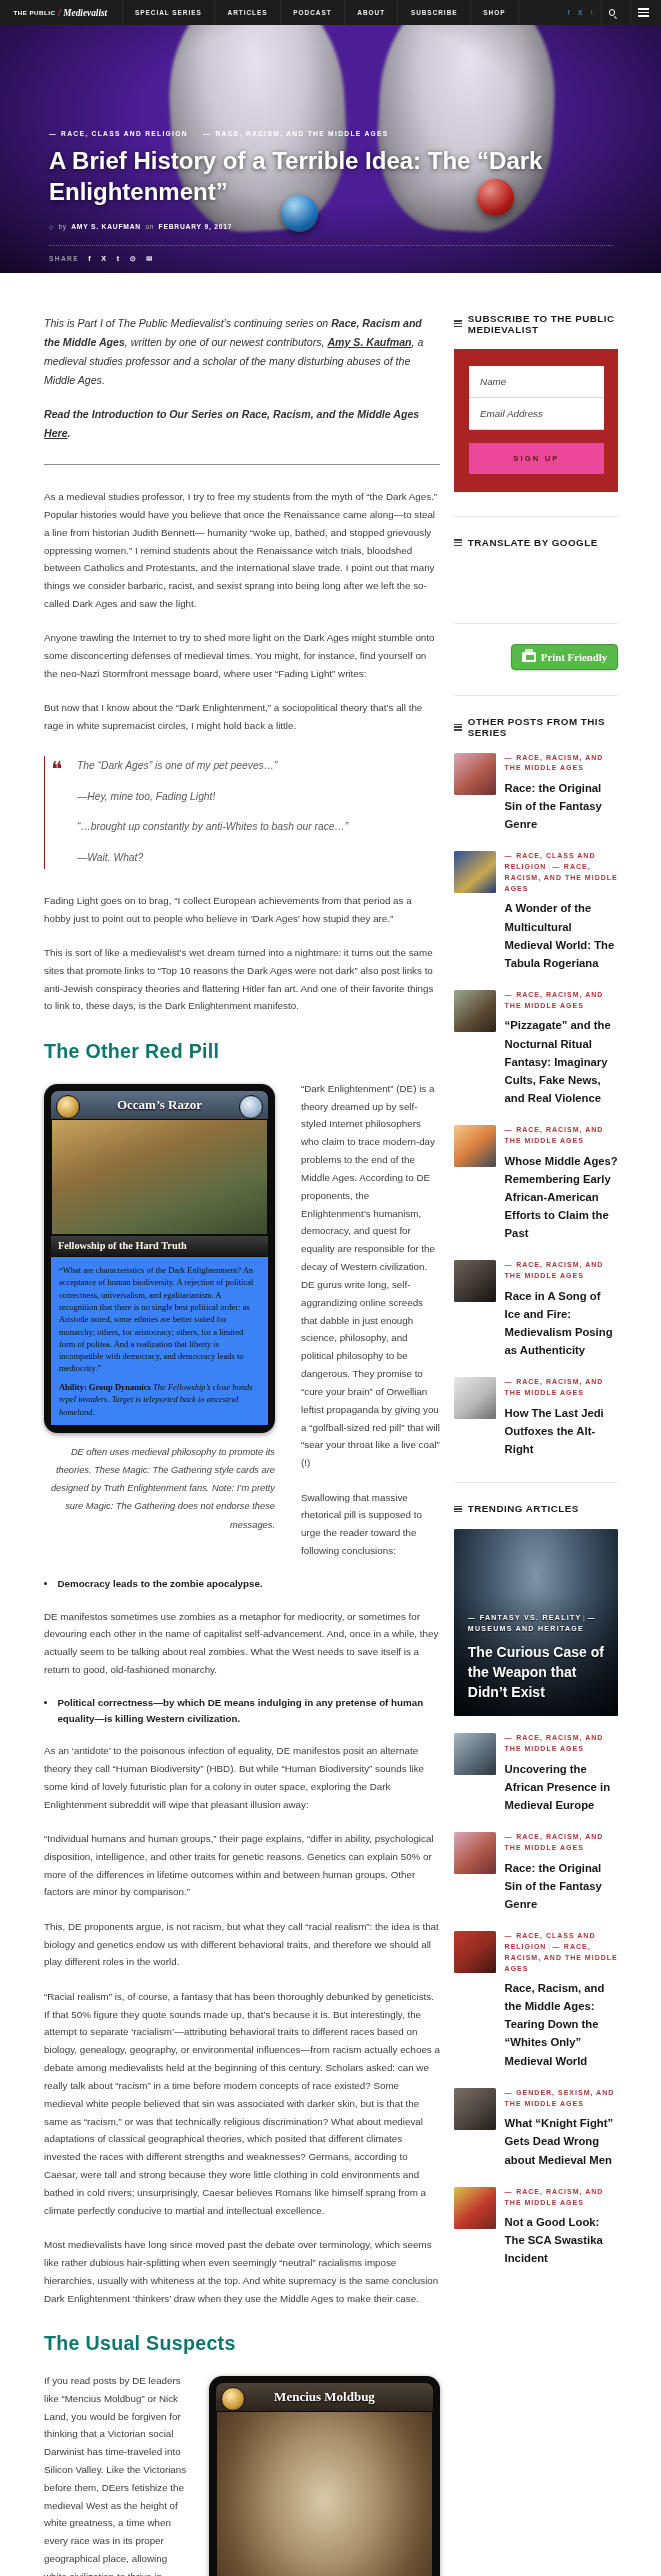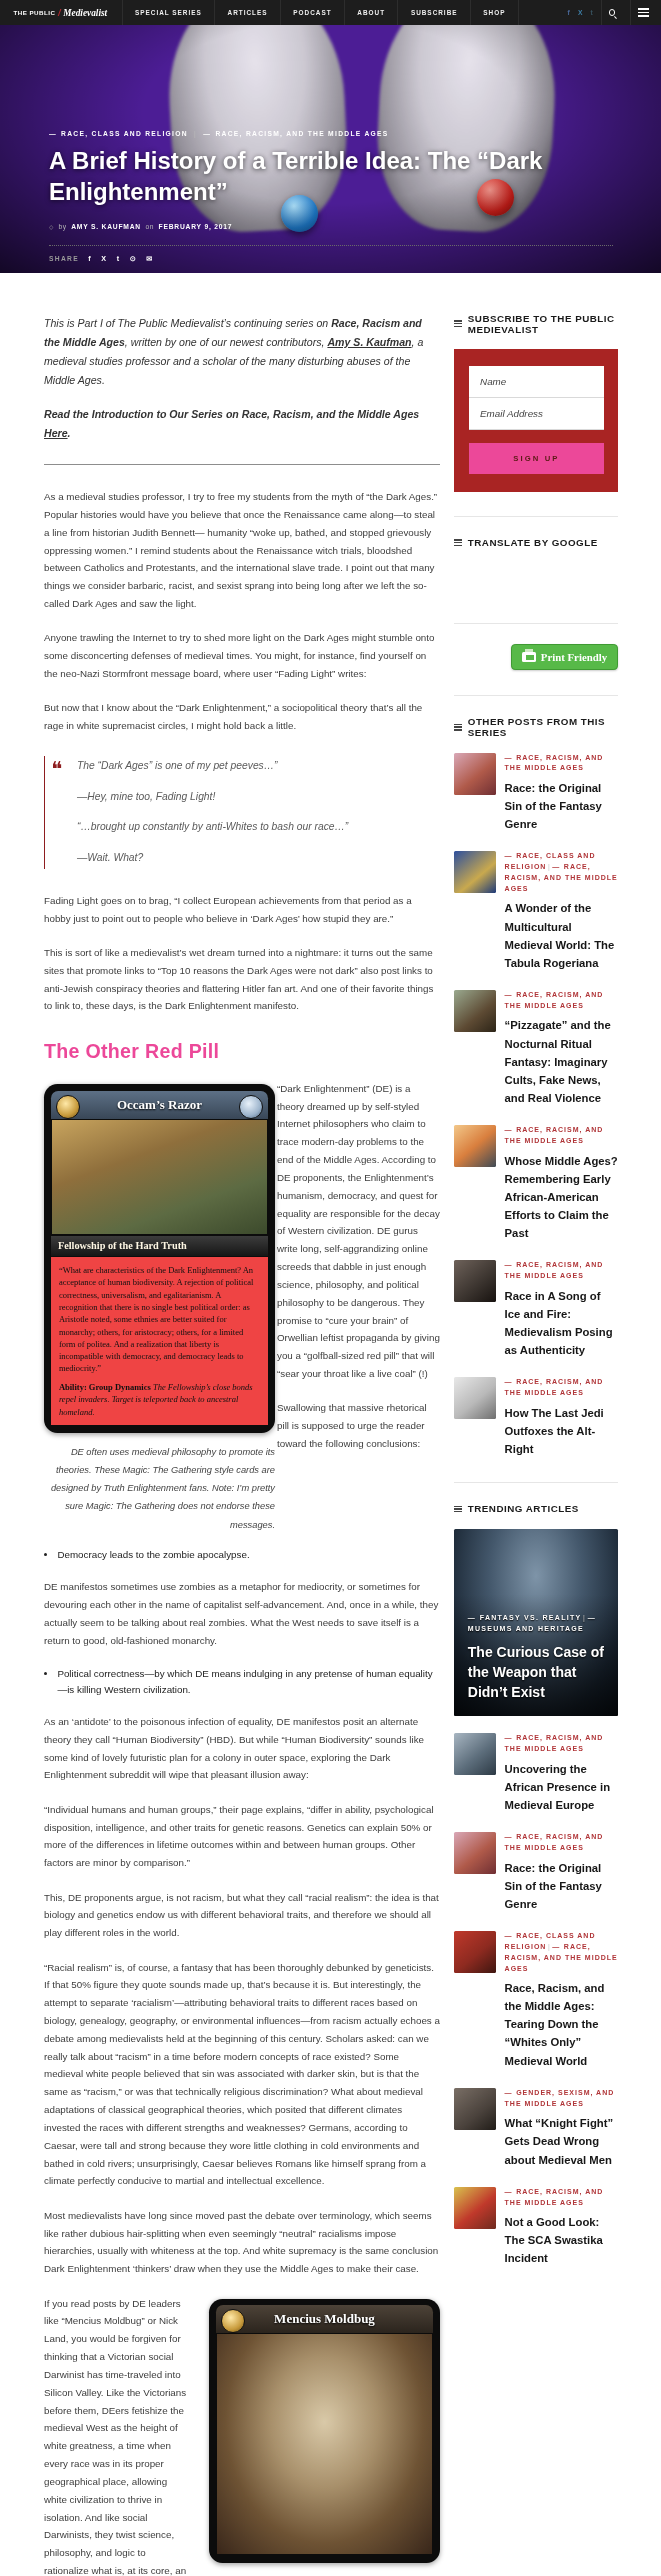--- a/index.html
+++ b/index.html
@@ -52,41 +52,41 @@
   .intro{font-style:italic;font-size:10.6px;line-height:1.8;color:#333}
   .intro .b{font-weight:700}
   .intro .lnk{font-weight:700;text-decoration:underline;cursor:pointer}
   .read-line{margin-top:15.5px;font-weight:700}
   .rule{border:none;border-top:0.5px solid #8d8d8d;margin:20.6px 0 23px}
   p.body{font-size:9.8px;line-height:1.82;margin:0 0 16.5px}
   .bq{position:relative;border-left:1.5px solid #8e1d1f;margin:20.6px 0 23px;padding:2.1px 5.2px 2.1px 32px;color:#5a5a5a;font-style:italic;font-size:10.3px;line-height:1.6}
   .bq-mark{position:absolute;left:6.2px;top:-3.1px;font-size:20.6px;color:#8e1d1f;font-style:normal}
   .bq p{margin:0 0 14.4px}
   .bq p:last-child{margin-bottom:0}
-  h2.section{clear:both;font-size:19.6px;font-weight:800;color:#ec4899;margin:25px 0 16.5px;letter-spacing:0.3px}
+  h2.section{clear:both;font-size:19.6px;font-weight:800;color:#0f766e;margin:25px 0 16.5px;letter-spacing:0.3px}
   .blist{clear:both;margin:0 0 15.5px;padding-left:13.4px}
-  .blist li{font-size:9.8px;font-weight:400;color:#222;line-height:1.6}
+  .blist li{font-size:9.8px;font-weight:700;color:#222;line-height:1.6}
   
   .card-fig{width:231px;margin:4.1px 0 13.4px}
-  .card-fig.fl{float:left;margin-right:2px}
+  .card-fig.fl{float:left;margin-right:26px}
   .card-fig.fr{float:right;margin-left:16.5px}
   .mtg{background:#0c0c0c;border-radius:13.4px;padding:6.7px 6.7px 7.7px;box-shadow:0 1.5px 5.2px rgba(0,0,0,.35)}
   .mtg-head{height:28px;border-radius:7.2px 7.2px 0 0;display:flex;align-items:center;justify-content:center;position:relative;
     color:#fff;font-family:"Liberation Serif",serif;font-weight:700;font-size:13px;text-shadow:0 1px 2.1px #000}
   .mtg-orb{position:absolute;left:5.2px;top:4.1px;width:24px;height:24px;border-radius:50%;border:1px solid #111;
     background:radial-gradient(circle at 40% 35%,#ffe9a8,#c89b3c 60%,#6b4c12)}
   .mtg-orb.r2{left:auto;right:5.2px;background:radial-gradient(circle at 40% 35%,#e8f1fa,#9db4cc 60%,#45607e)}
   .h-occam{background:linear-gradient(180deg,#5d7086,#394757)}
   .h-mold{background:linear-gradient(180deg,#4d4338,#2b241d)}
   .mtg-art{border:1px solid #0c0c0c}
   .a-occam{height:116px;background:linear-gradient(160deg,#c8a45e 0%,#8f6f3c 35%,#5d6b43 70%,#3c4a2c 100%)}
   .a-mold{height:222px;background:radial-gradient(ellipse at 50% 40%,#d9c9a8 0%,#a8906b 35%,#6e5334 65%,#38261a 100%)}
   .mtg-type{margin-top:1px;padding:4.6px 7.2px;background:linear-gradient(180deg,#3c3c3c,#161616);color:#fdf6e3;
     font-family:"Liberation Serif",serif;font-weight:700;font-size:10.3px}
-  .mtg-body{background:#ef4444;margin-top:1px;padding:7.2px 8.2px;font-family:"Liberation Serif",serif;font-size:8.5px;line-height:1.45;color:#111}
+  .mtg-body{background:#3b82f6;margin-top:1px;padding:7.2px 8.2px;font-family:"Liberation Serif",serif;font-size:8.5px;line-height:1.45;color:#111}
   .mtg-body p{margin:0 0 6.2px}
   .mtg-body p:last-child{margin:0}
   .mtg-ability em{font-style:italic}
   figcaption{margin-top:10.3px;font-style:italic;font-size:9.3px;line-height:1.95;color:#444;text-align:right}
   .pf-wrap{text-align:right;margin:5.2px 0 25px}
   .pf-btn{display:inline-flex;align-items:center;gap:5.2px;background:#57b948;border:0.5px solid #3f9a33;border-radius:4.1px;
     padding:5.7px 10.3px;color:#fff;font-family:"Liberation Serif",serif;font-weight:700;font-size:10.8px;cursor:pointer;box-shadow:0 1px 2.1px rgba(0,0,0,.2)}
   .printer{width:13.4px;height:10.3px;position:relative;background:#fff;border-radius:1.5px}
   .printer::before{content:"";position:absolute;left:2.6px;top:-2.6px;width:8.2px;height:3.1px;background:#cdeac2}
   .printer::after{content:"";position:absolute;left:2.6px;top:2.6px;width:8.2px;height:4.6px;background:#57b948;border:0.5px solid #fff}
@@ -242,20 +242,21 @@
   <p class="body">DE manifestos sometimes use zombies as a metaphor for mediocrity, or sometimes for devouring each other in the name of capitalist self-advancement. And, once in a while, they actually seem to be talking about real zombies. What the West needs to save itself is a return to good, old-fashioned monarchy.</p>
   <ul class="blist">
         <li>Political correctness—by which DE means indulging in any pretense of human equality—is killing Western civilization.</li>
       </ul>
   <p class="body">As an ‘antidote’ to the poisonous infection of equality, DE manifestos posit an alternate theory they call “Human Biodiversity” (HBD). But while “Human Biodiversity” sounds like some kind of lovely futuristic plan for a colony in outer space, exploring the Dark Enlightenment subreddit will wipe that pleasant illusion away:</p>
   <p class="body">“Individual humans and human groups,” their page explains, “differ in ability, psychological disposition, intelligence, and other traits for genetic reasons. Genetics can explain 50% or more of the differences in lifetime outcomes within and between human groups. Other factors are minor by comparison.”</p>
   <p class="body">This, DE proponents argue, is not racism, but what they call “racial realism”: the idea is that biology and genetics endow us with different behavioral traits, and therefore we should all play different roles in the world.</p>
   <p class="body">“Racial realism” is, of course, a fantasy that has been thoroughly debunked by geneticists. If that 50% figure they quote sounds made up, that’s because it is. But interestingly, the attempt to separate ‘racialism’—attributing behavioral traits to different races based on biology, genealogy, geography, or environmental influences—from racism actually echoes a debate among medievalists held at the beginning of this century. Scholars asked: can we really talk about “racism” in a time before modern concepts of race existed? Some medieval white people believed that sin was associated with darker skin, but is that the same as “racism,” or was that technically religious discrimination? What about medieval adaptations of classical geographical theories, which posited that different climates invested the races with different strengths and weaknesses? Germans, according to Caesar, were tall and strong because they wore little clothing in cold environments and bathed in cold rivers; unsurprisingly, Caesar believes Romans like himself sprang from a climate perfectly conducive to martial and intellectual excellence.</p>
   <p class="body">Most medievalists have long since moved past the debate over terminology, which seems like rather dubious hair-splitting when even seemingly “neutral” racialisms impose hierarchies, usually with whiteness at the top. And white supremacy is the same conclusion Dark Enlightenment ‘thinkers’ draw when they use the Middle Ages to make their case.</p>
 
+  <h2 class="section">The Usual Suspects</h2>
 
   <figure class="card-fig fr">
     <div class="mtg">
       <div class="mtg-head h-mold">
             <span class="mtg-orb"></span>
             <span>Mencius Moldbug</span>
           </div>
       <div class="mtg-art a-mold"></div>
 
     </div>

